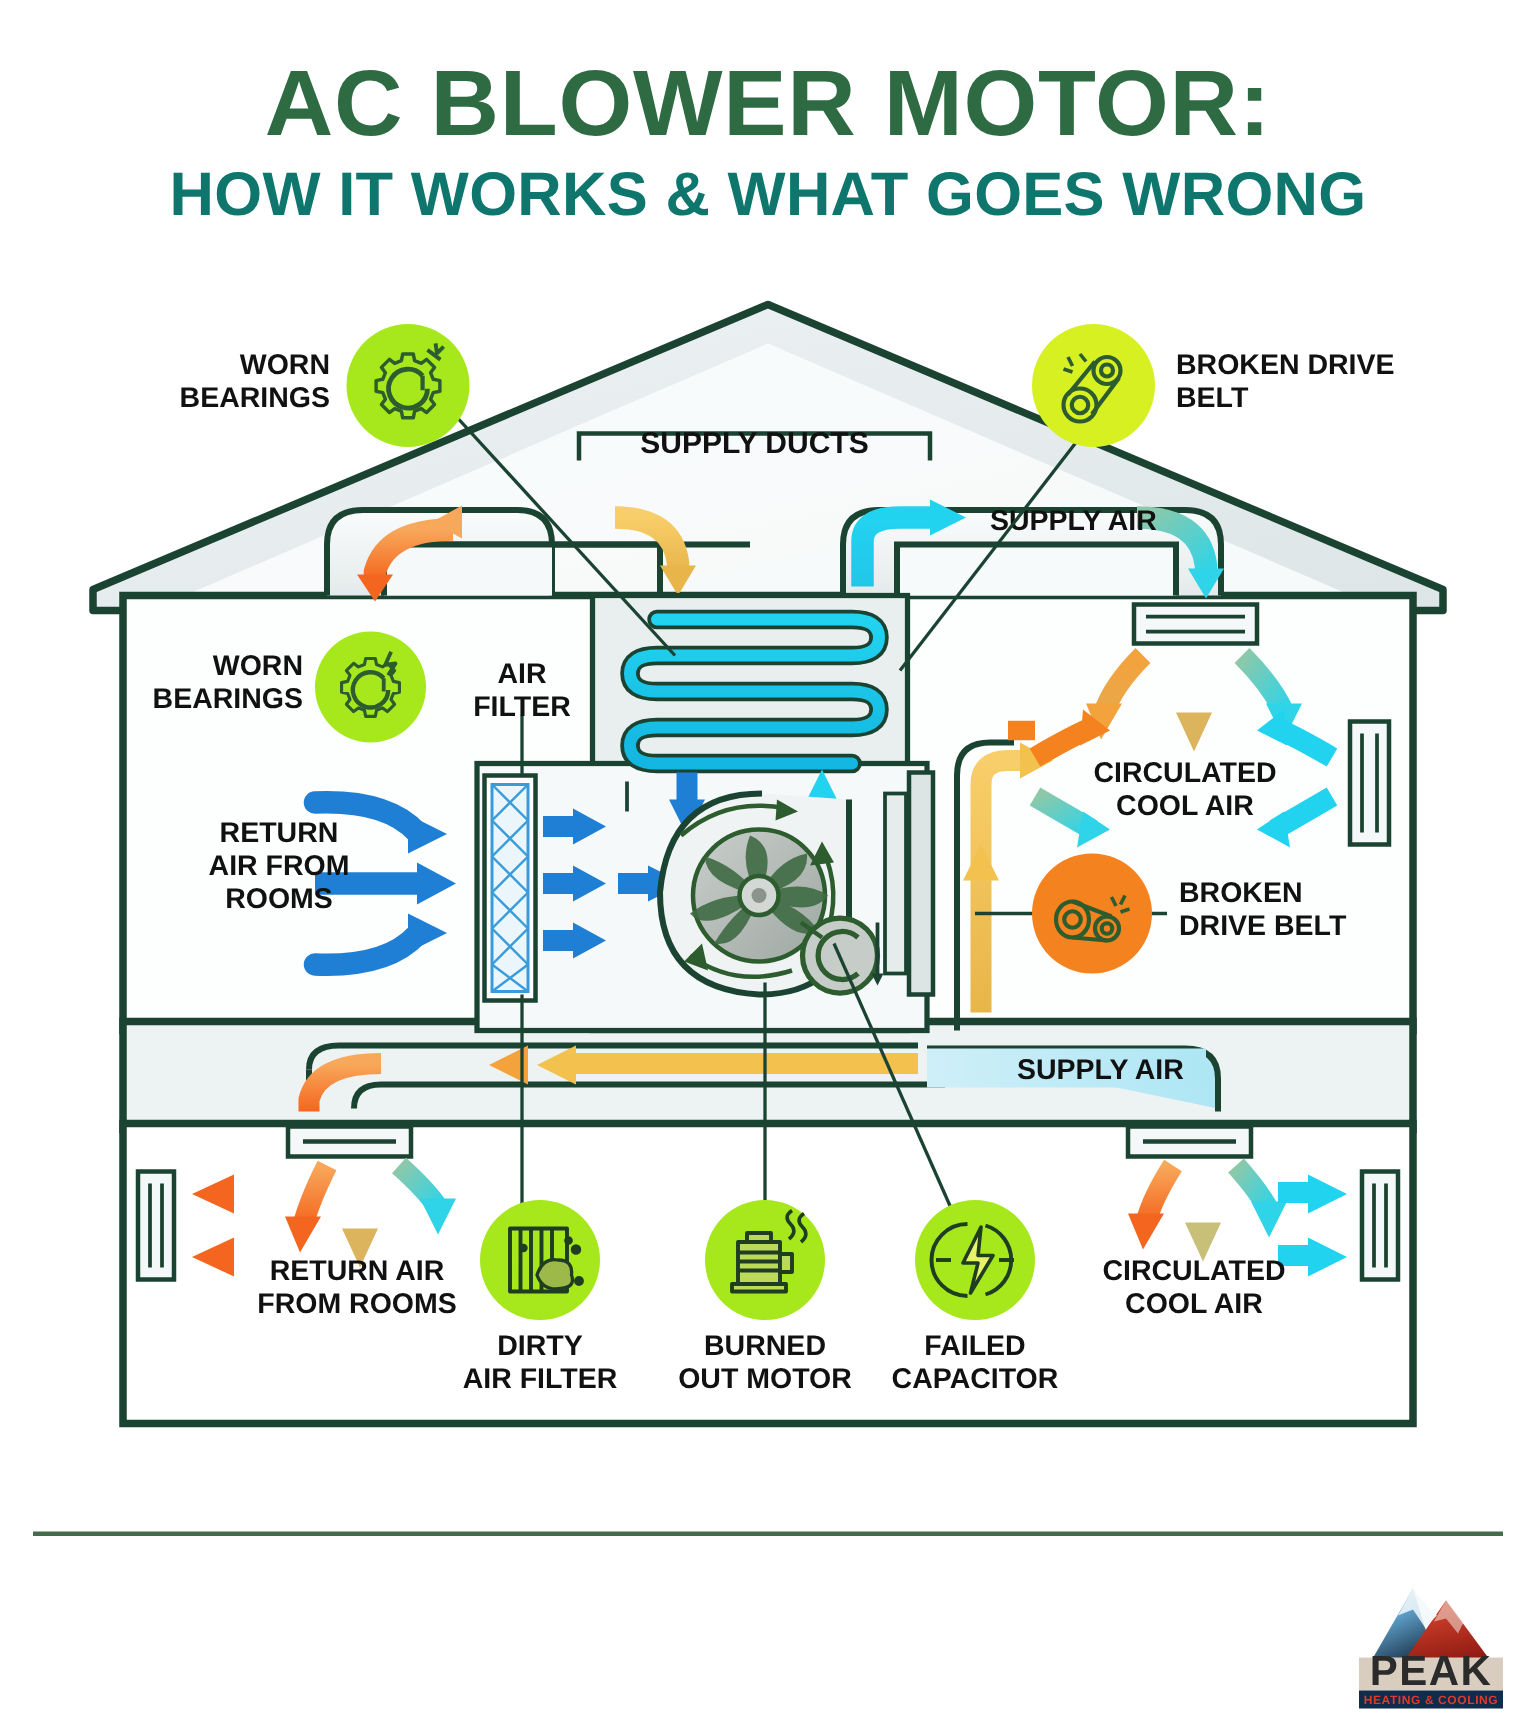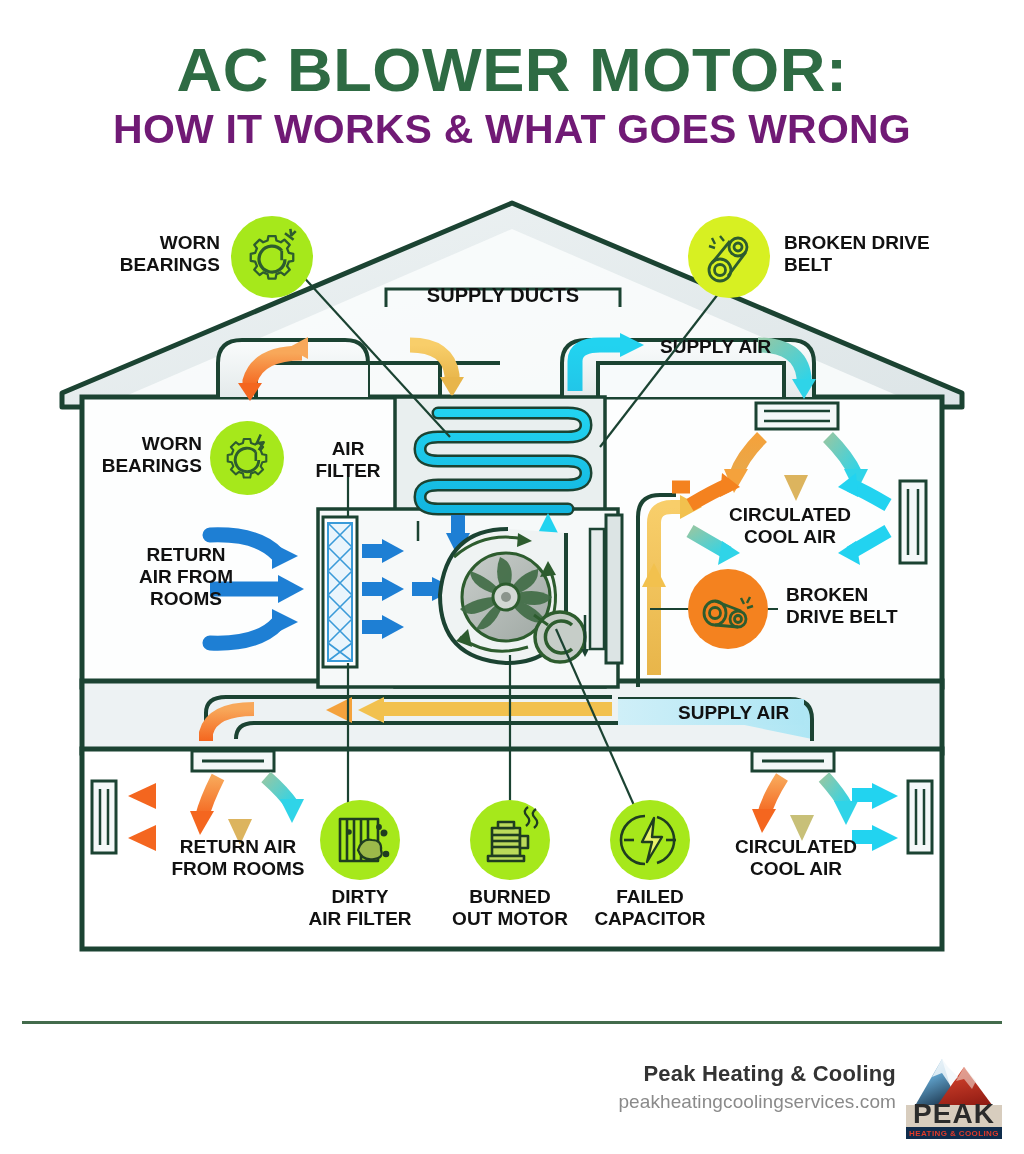--- a/index.html
+++ b/index.html
@@ -35,21 +35,21 @@
     color: #2E6B43;
     line-height: 1.02;
     margin: 0;
     transform: scaleX(1.02);
   }
   .title-sub {
     font-family: "Liberation Sans", sans-serif;
     font-weight: bold;
     font-size: 41px;
     letter-spacing: 0.2px;
-    color: #701a75;
+    color: #0f766e;
     margin: 8px 0 0 0;
     line-height: 1.0;
     text-align: center;
   }
   
   #diagram {
     position: absolute;
     left: 0; top: 185px;
     width: 1024px;
     height: 790px;
@@ -543,24 +543,20 @@
     <text class="lbl lbl-19" x="348" y="292" text-anchor="middle">FILTER</text>
 
     <text class="lbl lbl-19" x="186" y="376" text-anchor="middle">RETURN</text>
     <text class="lbl lbl-19" x="186" y="398" text-anchor="middle">AIR FROM</text>
     <text class="lbl lbl-19" x="186" y="420" text-anchor="middle">ROOMS</text>
   </svg>
 
   <div class="footer-divider"></div>
 
   <div class="footer-wrap">
-    <div class="footer-text">
-      <div class="footer-brand">Peak Heating &amp; Cooling</div>
-      <div class="footer-url">peakheatingcoolingservices.com</div>
-    </div>
     <svg class="footer-logo" viewBox="0 0 104 86">
       <defs>
         <linearGradient id="gradMtnBlue" x1="0" y1="0" x2="0.4" y2="1">
           <stop offset="0%" stop-color="#E8F2F8"></stop>
           <stop offset="45%" stop-color="#5E9FC8"></stop>
           <stop offset="100%" stop-color="#1F3A52"></stop>
         </linearGradient>
         <linearGradient id="gradMtnRed" x1="0" y1="0" x2="0.3" y2="1">
           <stop offset="0%" stop-color="#E24B32"></stop>
           <stop offset="100%" stop-color="#8E1A12"></stop>

